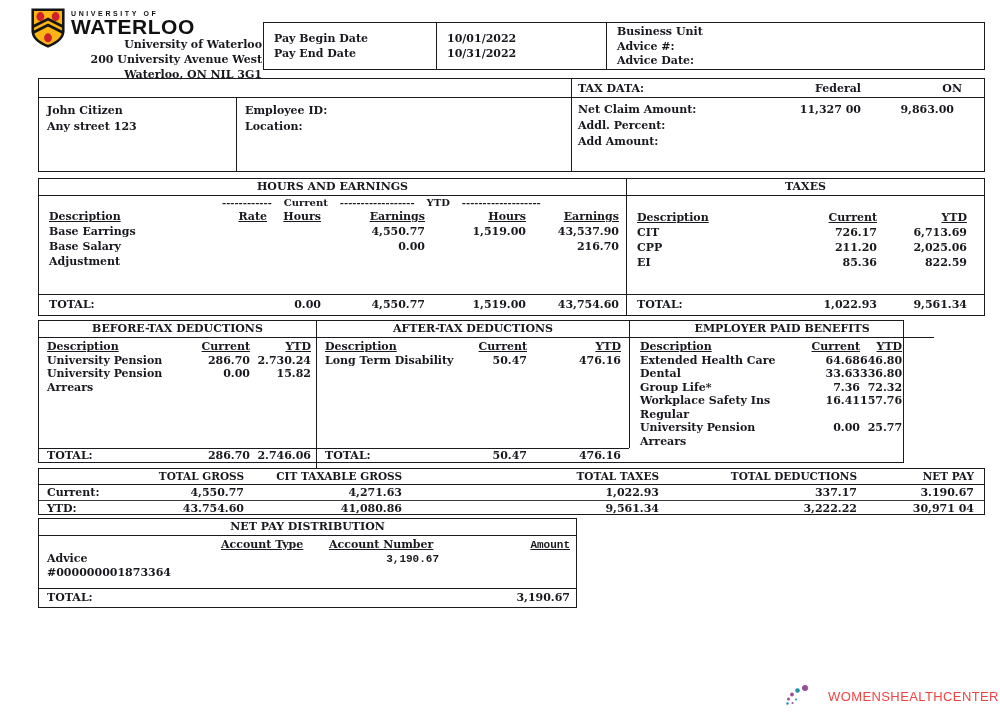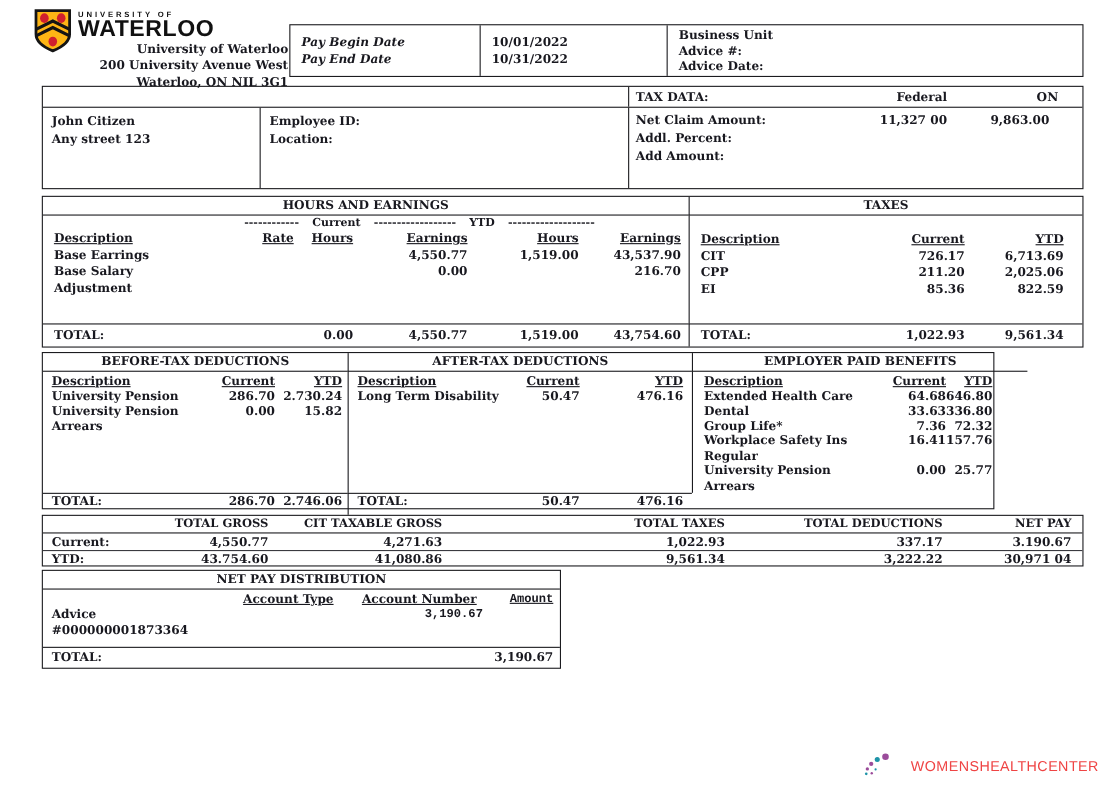--- a/index.html
+++ b/index.html
@@ -9,21 +9,21 @@
 
   
   .logo{position:absolute;left:31px;top:8px;display:flex;gap:6px;align-items:flex-start;}
   .wm-top{font-family:"Liberation Sans",sans-serif;font-size:7px;font-weight:700;letter-spacing:2.6px;color:#111;margin-top:2px;}
   .wm-main{font-family:"Liberation Sans",sans-serif;font-size:21px;font-weight:700;letter-spacing:0.5px;color:#111;line-height:19px;}
   .org-address{position:absolute;left:20px;top:37px;width:242px;text-align:right;line-height:15px;}
 
   
   .top-box{position:absolute;left:263px;top:22px;width:722px;height:48px;border:var(--bd);
            display:grid;grid-template-columns:172px 170px 1fr;box-sizing:border-box;}
-  .tb-c1{padding:8px 0 0 10px;line-height:15px;font-style:italic;}
+  .tb-c1{padding:8px 0 0 10px;line-height:15px;}
   .tb-c2{border-left:var(--bd);padding:8px 0 0 10px;line-height:15px;}
   .tb-c3{border-left:var(--bd);display:grid;grid-template-columns:160px 1fr;padding:2px 0 0 10px;line-height:14.5px;align-content:start;}
 
   
   .info-box{position:absolute;left:38px;top:78px;width:947px;height:94px;border:var(--bd);box-sizing:border-box;display:flex;flex-direction:column;}
   .ib-strip{height:18px;display:flex;border-bottom:var(--bd);flex:none;}
   .ib-strip-left{width:532px;}
   .ib-strip-right{flex:1;border-left:var(--bd);display:grid;grid-template-columns:1fr 120px 95px;align-items:center;line-height:17px;}
   .ib-strip-right .l{padding-left:6px;}
   .ib-strip-right .f{text-align:right;padding-right:28px;}
@@ -77,21 +77,21 @@
   
   .sum-box{position:absolute;left:38px;top:468px;width:947px;height:47px;border:var(--bd);box-sizing:border-box;}
   .sum-row{display:grid;grid-template-columns:110px 97px 158px 257px 198px 1fr;line-height:15px;}
   .sum-row > div{text-align:right;padding-right:2px;}
   .sum-row > div:first-child{text-align:left;padding-left:8px;}
   .sum-row > div:last-child{padding-right:10px;}
   .sum-head{border-bottom:var(--bd);line-height:14.5px;font-size:10.5px;}
   .sum-mid{border-bottom:var(--thin);}
 
   
-  .npd-box{position:absolute;left:38px;top:518px;width:472px;height:90px;border:var(--bd);box-sizing:border-box;display:flex;flex-direction:column;}
+  .npd-box{position:absolute;left:38px;top:518px;width:539px;height:90px;border:var(--bd);box-sizing:border-box;display:flex;flex-direction:column;}
   .npd-title{height:16px;border-bottom:var(--bd);text-align:center;line-height:15px;flex:none;}
   .npd-grid{display:grid;grid-template-columns:168px 105px 133px 1fr;line-height:14px;}
   .npd-grid > div:first-child{padding-left:8px;}
   .npd-grid > div:nth-child(2){padding-left:14px;}
   .npd-grid > div:nth-child(3){padding-left:17px;}
   .npd-grid > div:last-child{text-align:right;padding-right:6px;font-family:Liberation Mono, monospace;}
   .npd-head{margin-top:2px;}
   .npd-total{margin-top:auto;border-top:var(--bd);display:flex;justify-content:space-between;line-height:18px;padding:0 6px 0 8px;}
 
   

